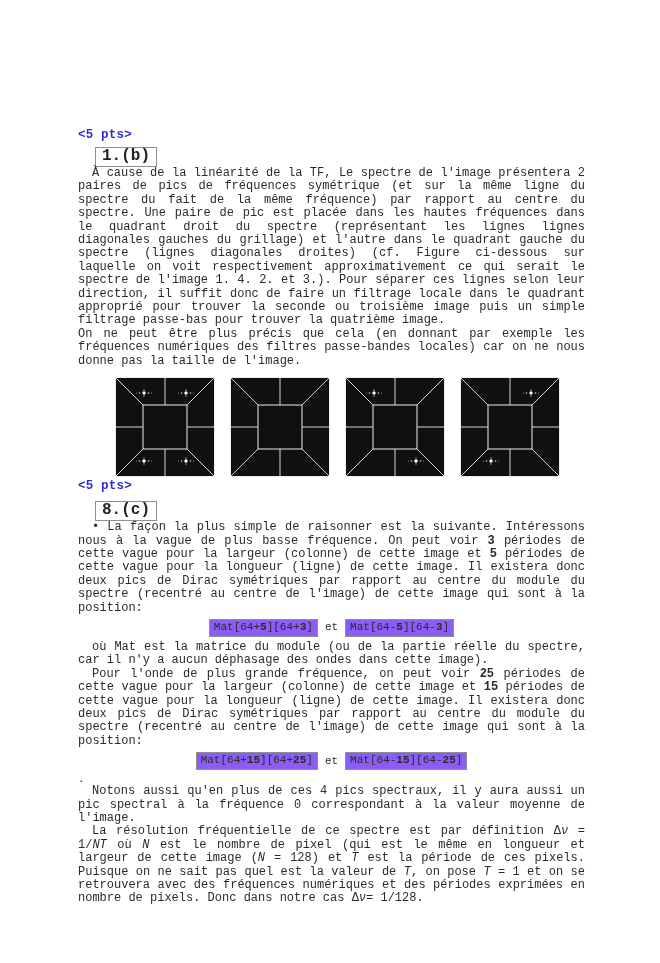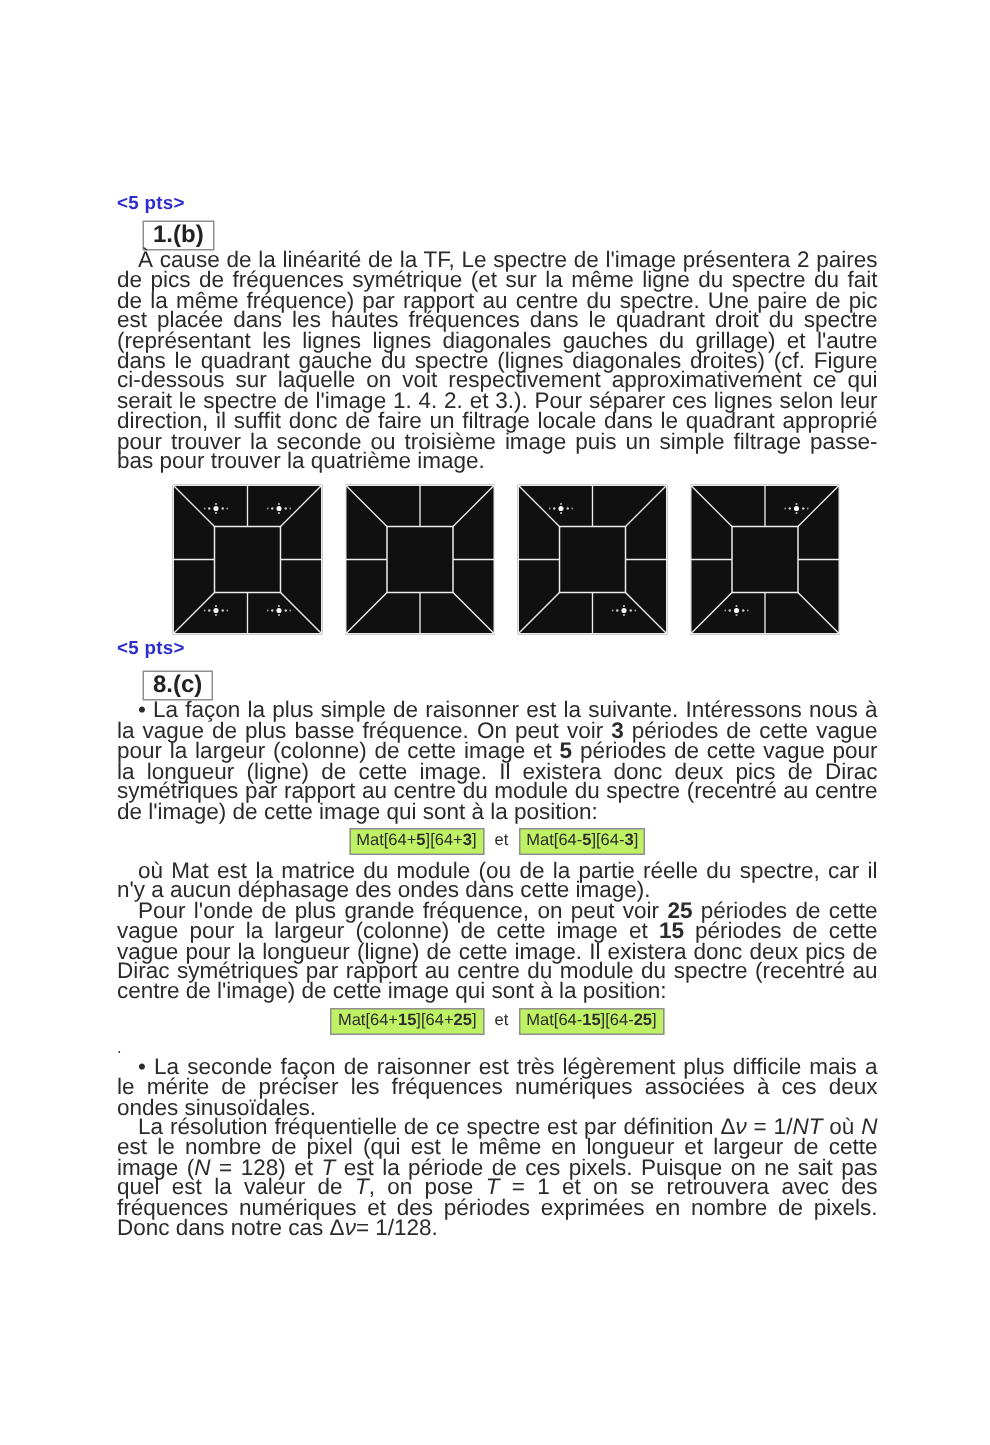--- a/index.html
+++ b/index.html
@@ -1,20 +1,20 @@
 <!DOCTYPE html>
 <html lang="fr"><head>
 <meta charset="utf-8">
 <style>
   html,body{margin:0;padding:0;background:#ffffff;}
   .page{
     position:relative;
     width:644px;height:963px;
     background:#ffffff;
-    font-family:Liberation Sans, sans-serif;
+    font-family:Liberation Mono, monospace;
     color:#2b2b2b;
     overflow:hidden;
   }
   .content{position:absolute;left:78px;top:0;width:507px;}
   .pts{
     font-weight:bold;
     font-size:12.5px;
     line-height:14px;
     color:#2d2dcc;
     letter-spacing:0.2px;
@@ -27,21 +27,21 @@
     border:1px solid #8f8f8f;
     padding:1px 6px 2px 6px;
     font-weight:bold;
     font-size:16px;
     line-height:15px;
     color:#222;
     background:#fff;
   }
   p.body{
     margin:0;
-    font-size:15px;
+    font-size:12px;
     line-height:13.4px;
     text-align:justify;
     color:#2b2b2b;
   }
   p.ind{text-indent:14px;}
   .mt3{margin-top:3px;}
   .mt5{margin-top:5px;}
   .mt6{margin-top:6px;}
   .b{font-weight:bold;}
   .i{font-style:italic;}
@@ -57,38 +57,39 @@
     align-items:center;
     gap:7px;
     margin:4px 0 4px 0;
     font-size:11px;
     line-height:13px;
   }
   .fbox{
     display:inline-block;
     border:1px solid #8f8f8f;
     padding:1px 4px 2px 4px;
-    background:#bef264;
+    background:#8b5cf6;
     color:#2b2b2b;
   }
   .dot-line{margin:0;font-size:10.9px;line-height:11px;}
 </style>
 </head>
 <body>
 
 <div class="page">
   <div class="content">
 
     <div class="pts pts-b">&lt;5 pts&gt;</div>
 
     <div class="answer-wrap">
       <span class="answer-box">1.(b)</span>
     </div>
 
     <p class="body ind mt3"><span>À cause de la linéarité de la TF, Le spectre de l'image présentera 2 paires de pics de fréquences symétrique (et sur la même ligne du spectre du fait de la même fréquence) par rapport au centre du spectre. Une paire de pic est placée dans les hautes fréquences dans le quadrant droit du spectre (représentant les lignes lignes diagonales gauches du grillage) et l'autre dans le quadrant gauche du spectre (lignes diagonales droites) (cf. Figure ci-dessous sur laquelle on voit respectivement approximativement ce qui serait le spectre de l'image 1. 4. 2. et 3.). Pour séparer ces lignes selon leur direction, il suffit donc de faire un filtrage locale dans le quadrant approprié pour trouver la seconde ou troisième image puis un simple filtrage passe-bas pour trouver la quatrième image.</span></p>
+    <p class="body"><span>On ne peut être plus précis que cela (en donnant par exemple les fréquences numériques des filtres passe-bandes locales) car on ne nous donne pas la taille de l'image.</span></p>
 
     <div class="figure-row">
         <svg viewBox="0 0 100 100" class="spec">
           <rect x="0" y="0" width="100" height="100" fill="#101010"></rect>
           <rect x="0.5" y="0.5" width="99" height="99" fill="none" stroke="#ececec" stroke-width="1"></rect>
           <rect x="28" y="28" width="44" height="44" fill="none" stroke="#ececec" stroke-width="1"></rect>
           <line x1="0" y1="0" x2="28" y2="28" stroke="#ececec" stroke-width="0.9"></line>
           <line x1="100" y1="0" x2="72" y2="28" stroke="#ececec" stroke-width="0.9"></line>
           <line x1="0" y1="100" x2="28" y2="72" stroke="#ececec" stroke-width="0.9"></line>
           <line x1="100" y1="100" x2="72" y2="72" stroke="#ececec" stroke-width="0.9"></line>
@@ -214,20 +215,20 @@
     <p class="body ind mt5"><span>Pour l'onde de plus grande fréquence, on peut voir </span><span class="b">25</span><span> périodes de cette vague pour la largeur (colonne) de cette image et </span><span class="b">15</span><span> périodes de cette vague pour la longueur (ligne) de cette image. Il existera donc deux pics de Dirac symétriques par rapport au centre du module du spectre (recentré au centre de l'image) de cette image qui sont à la position:</span></p>
 
     <div class="formula-row">
       <span class="fbox"><span>Mat[64+</span><span class="b">15</span><span>][64+</span><span class="b">25</span><span>]</span></span>
       <span>et</span>
       <span class="fbox"><span>Mat[64-</span><span class="b">15</span><span>][64-</span><span class="b">25</span><span>]</span></span>
     </div>
 
     <p class="dot-line">.</p>
 
-
-    <p class="body ind mt6"><span>• La seconde façon de raisonner est très légèrement plus difficile mais a le mérite de préciser les fréquences numériques associées à ces deux ondes sinusoïdales.</span></p>
+    <p class="body ind"><span>Notons aussi qu'en plus de ces 4 pics spectraux, il y aura aussi un pic spectral à la fréquence 0 correspondant à la valeur moyenne de l'image.</span></p>
+
 
     <p class="body ind"><span>La résolution fréquentielle de ce spectre est par définition Δ</span><span class="i">ν</span><span> = 1/</span><span class="i">NT</span><span> où </span><span class="i">N</span><span> est le nombre de pixel (qui est le même en longueur et largeur de cette image (</span><span class="i">N</span><span> = 128) et </span><span class="i">T</span><span> est la période de ces pixels. Puisque on ne sait pas quel est la valeur de </span><span class="i">T</span><span>, on pose </span><span class="i">T</span><span> = 1 et on se retrouvera avec des fréquences numériques et des périodes exprimées en nombre de pixels. Donc dans notre cas Δ</span><span class="i">ν</span><span>= 1/128.</span></p>
 
 
   </div>
 </div>
 
 </body></html>

